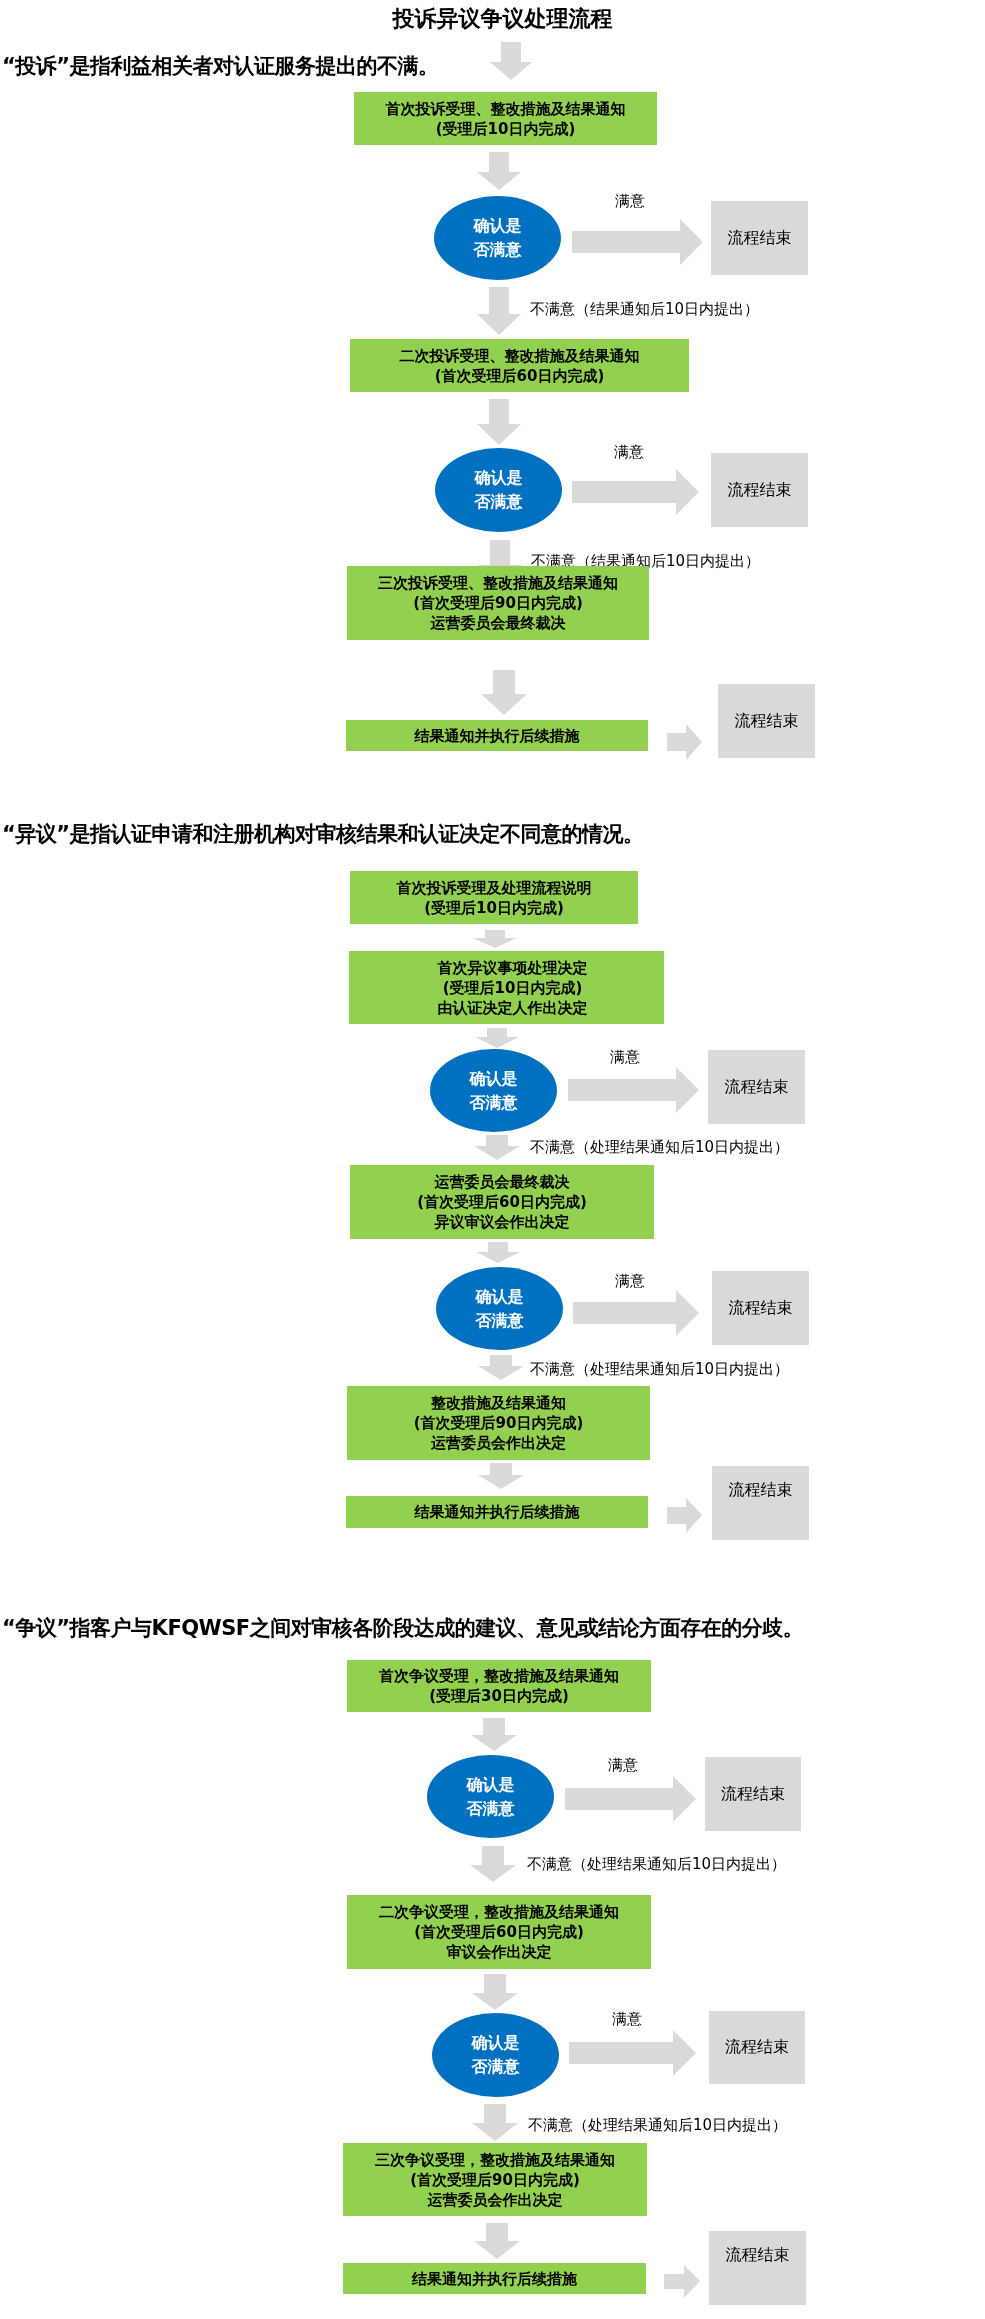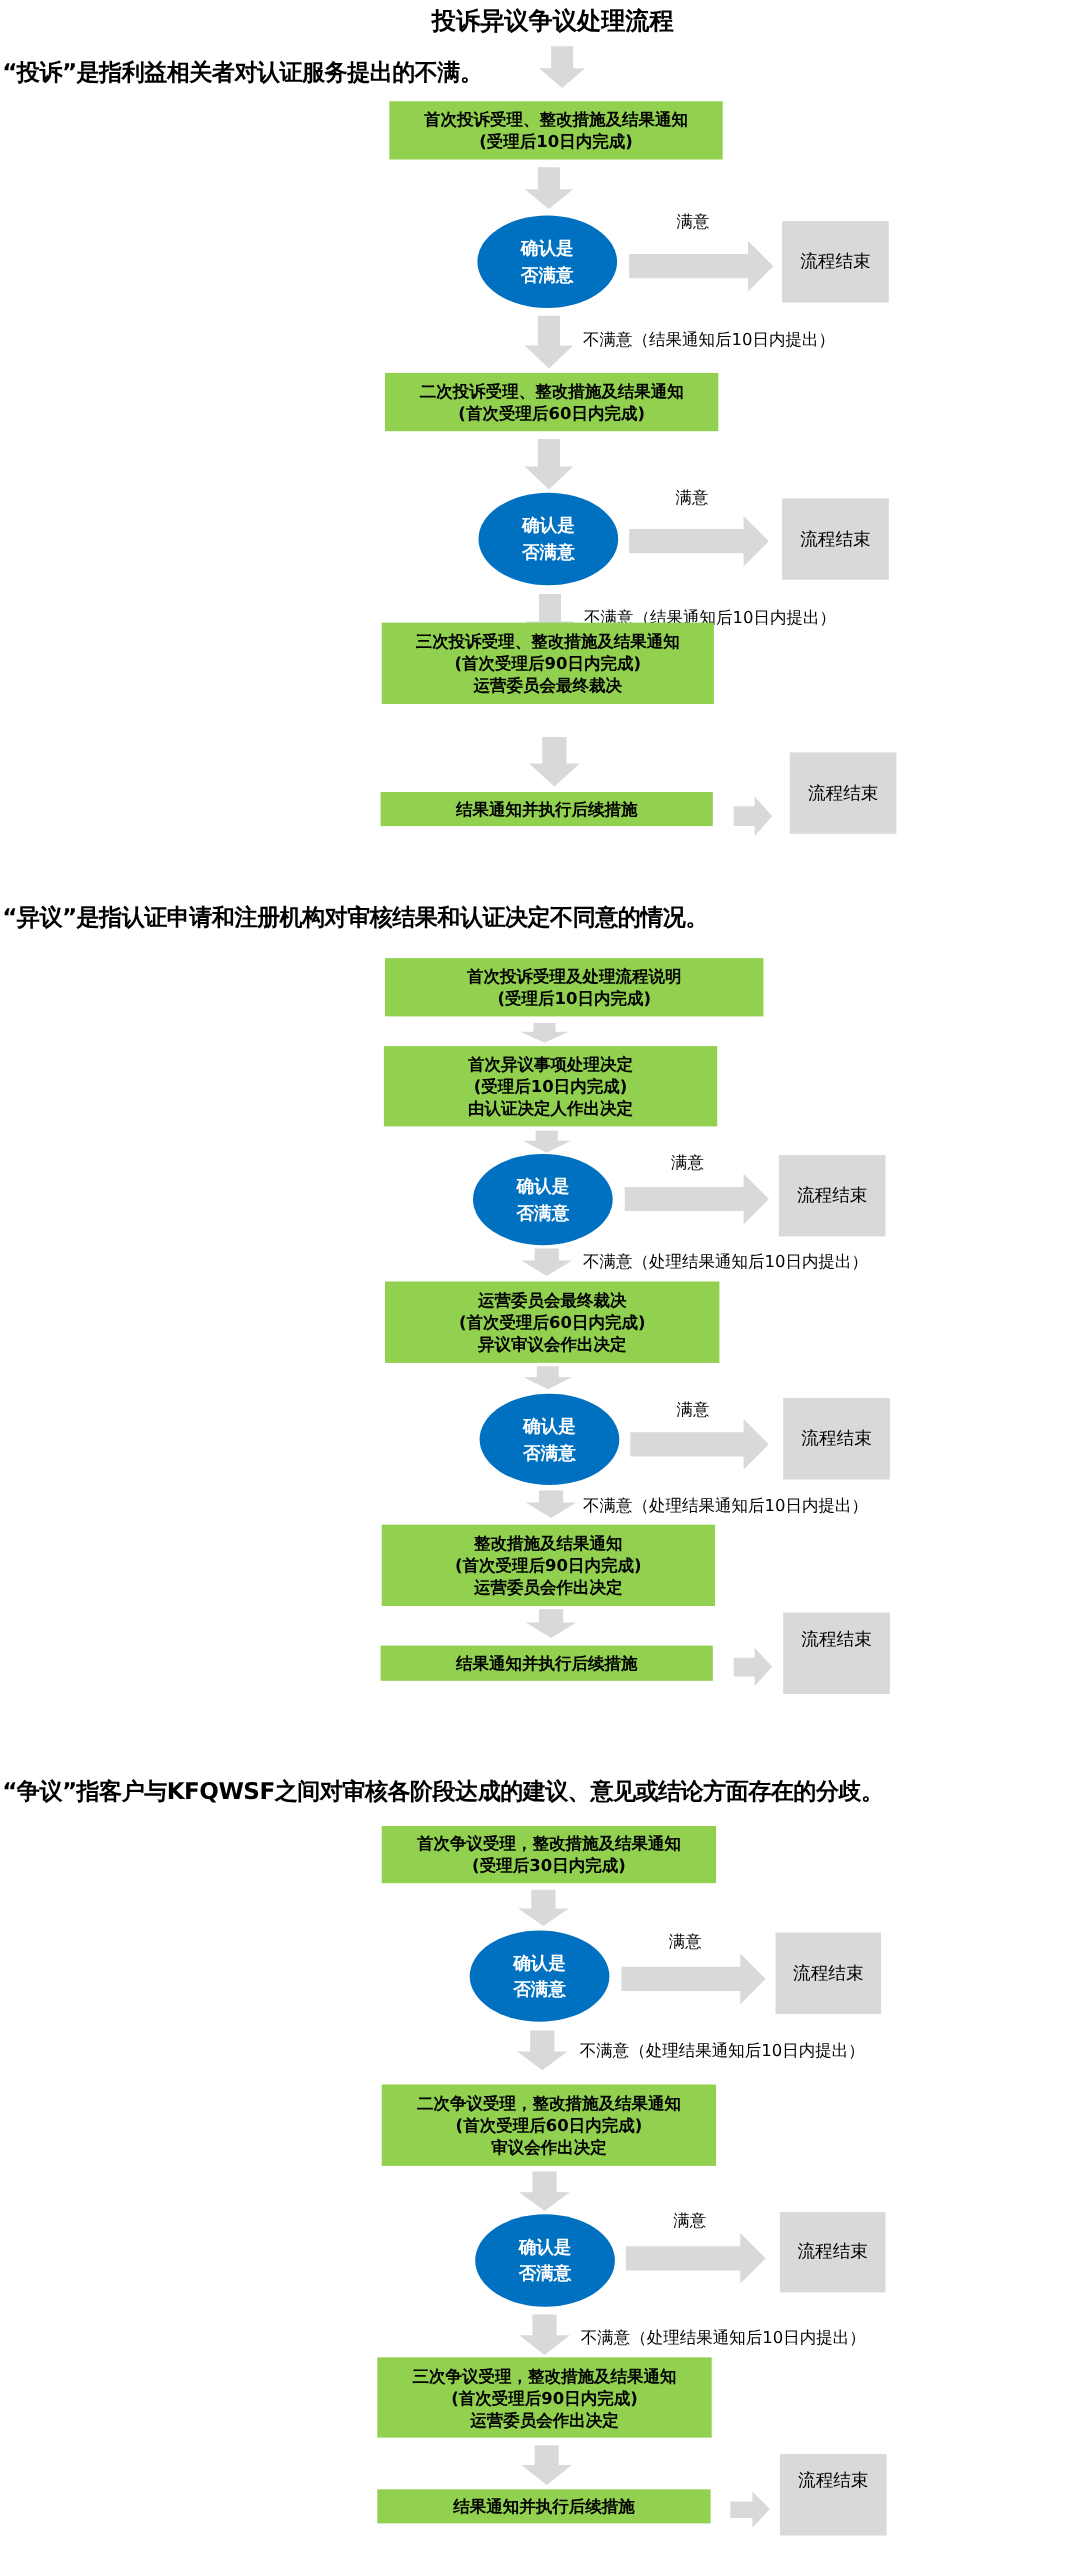--- a/index.html
+++ b/index.html
@@ -42,21 +42,21 @@
 <div class="abs lbl" style="left:615px;top:192px;">满意</div>
 <svg style="left:572px;top:219px" width="131" height="46">
     <polygon points="0,12 108,12 108,0 131,23 108,46 108,34 0,34" fill="#d9d9d9"></polygon>
   </svg>
 <div class="abs end" style="left:711px;top:201px;width:97px;height:74px;">流程结束</div>
 <svg style="left:477px;top:287px" width="44" height="48">
     <polygon points="12,0 32,0 32,27 44,27 22,48 0,27 12,27" fill="#d9d9d9"></polygon>
   </svg>
 <div class="abs lbl" style="left:530px;top:300px;">不满意（结果通知后10日内提出）</div>
 
-<div class="abs box" style="left:350px;top:339px;width:303px;height:53px;">
+<div class="abs box" style="left:350px;top:339px;width:339px;height:53px;">
   <div>二次投诉受理、整改措施及结果通知</div>
   <div>(首次受理后60日内完成)</div>
 </div>
 <svg style="left:477px;top:399px" width="44" height="46">
     <polygon points="12,0 32,0 32,25 44,25 22,46 0,25 12,25" fill="#d9d9d9"></polygon>
   </svg>
 <div class="abs circle" style="left:435px;top:448px;width:127px;height:84px;">
   <div>确认是</div>
   <div>否满意</div>
 </div>
@@ -79,28 +79,28 @@
     <polygon points="12,0 34,0 34,24 46,24 23,45 0,24 12,24" fill="#d9d9d9"></polygon>
   </svg>
 <div class="abs box" style="left:346px;top:720px;width:302px;height:31px;">结果通知并执行后续措施</div>
 <svg style="left:667px;top:724px" width="35" height="36">
     <polygon points="0,9 19,9 19,0 35,18 19,36 19,27 0,27" fill="#d9d9d9"></polygon>
   </svg>
 <div class="abs end" style="left:718px;top:684px;width:97px;height:74px;">流程结束</div>
 
 <div class="abs heading" style="left:2px;top:820px;">“异议”是指认证申请和注册机构对审核结果和认证决定不同意的情况。</div>
 
-<div class="abs box" style="left:350px;top:871px;width:344px;height:53px;">
+<div class="abs box" style="left:350px;top:871px;width:288px;height:53px;">
   <div>首次投诉受理及处理流程说明</div>
   <div>(受理后10日内完成)</div>
 </div>
 <svg style="left:473px;top:930px" width="44" height="18">
     <polygon points="12,0 32,0 32,8 44,8 22,18 0,8 12,8" fill="#d9d9d9"></polygon>
   </svg>
-<div class="abs box" style="left:349px;top:951px;width:303px;height:73px;">
+<div class="abs box" style="left:349px;top:951px;width:303px;height:73px;padding-left:12px;">
   <div>首次异议事项处理决定</div>
   <div>(受理后10日内完成)</div>
   <div>由认证决定人作出决定</div>
 </div>
 <svg style="left:475px;top:1028px" width="44" height="20">
     <polygon points="12,0 32,0 32,9 44,9 22,20 0,9 12,9" fill="#d9d9d9"></polygon>
   </svg>
 <div class="abs circle" style="left:430px;top:1049px;width:127px;height:83px;">
   <div>确认是</div>
   <div>否满意</div>

